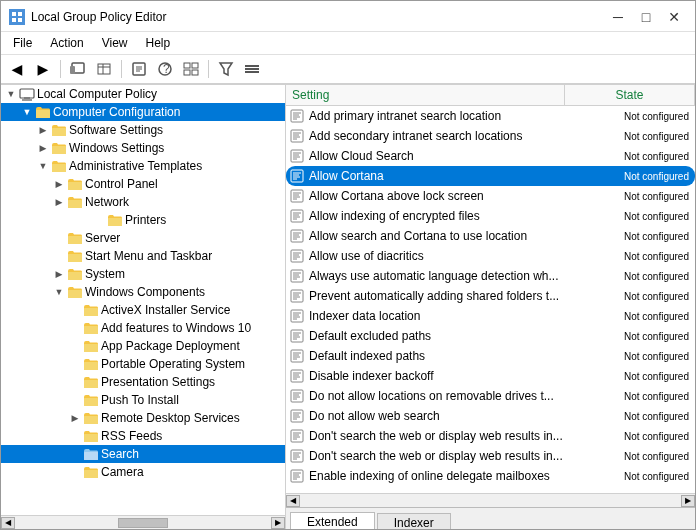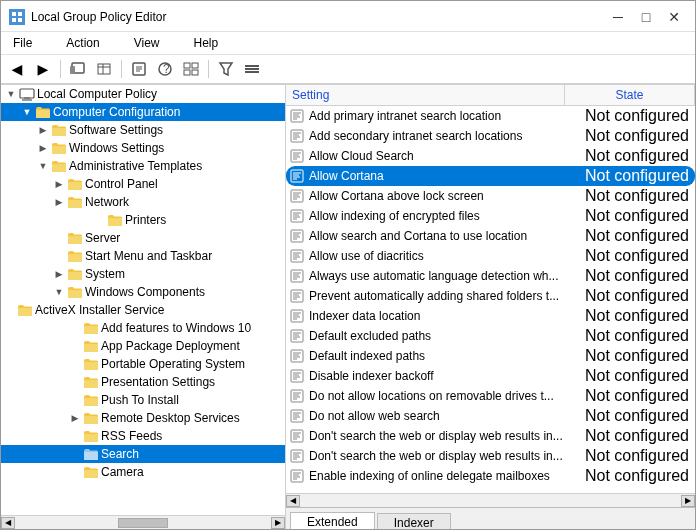--- a/index.html
+++ b/index.html
@@ -4,44 +4,44 @@
   <style>
     * { box-sizing: border-box; margin: 0; padding: 0; font-family: 'Segoe UI', Tahoma, Geneva, Verdana, sans-serif; font-size: 12px; }
     body { background: #f0f0f0; width: 696px; height: 530px; overflow: hidden; }
     .window { width: 696px; height: 530px; background: #fff; border: 1px solid #999; display: flex; flex-direction: column; }
     .title-bar { background: #fff; display: flex; align-items: center; justify-content: space-between; padding: 6px 8px 4px 8px; border-bottom: 1px solid #e0e0e0; }
     .title-bar-left { display: flex; align-items: center; gap: 6px; }
     .title-icon { width: 16px; height: 16px; background: #4a90d9; display: flex; align-items: center; justify-content: center; }
     .title-text { font-size: 12px; color: #000; }
     .title-controls { display: flex; gap: 2px; }
     .title-btn { width: 26px; height: 20px; display: flex; align-items: center; justify-content: center; cursor: pointer; font-size: 14px; color: #333; background: transparent; border: none; }
-    .menu-bar { display: flex; gap: 18px; padding: 2px 4px; border-bottom: 1px solid #e0e0e0; background: #fff; }
+    .menu-bar { display: flex; gap: 2px; padding: 2px 4px; border-bottom: 1px solid #e0e0e0; background: #fff; }
     .menu-item { padding: 2px 8px; cursor: pointer; font-size: 12px; }
     .toolbar { display: flex; align-items: center; padding: 3px 4px; border-bottom: 1px solid #d0d0d0; gap: 2px; background: #fff; }
     .tb-btn { width: 24px; height: 22px; display: flex; align-items: center; justify-content: center; cursor: pointer; border: 1px solid transparent; font-size: 14px; }
     .tb-sep { width: 1px; height: 18px; background: #ccc; margin: 0 3px; }
     .content { display: flex; flex: 1; overflow: hidden; border-top: 1px solid #d0d0d0; }
     .left-pane { width: 285px; min-width: 285px; border-right: 1px solid #d0d0d0; overflow-y: auto; overflow-x: hidden; background: #fff; display: flex; flex-direction: column; }
     .tree { flex: 1; overflow-y: auto; }
     .tree-item { display: flex; align-items: center; padding: 1px 0; cursor: pointer; white-space: nowrap; }
     .expand-icon { width: 16px; text-align: center; font-size: 9px; color: #555; flex-shrink: 0; }
     .folder-icon { width: 16px; height: 16px; flex-shrink: 0; margin-right: 2px; display: flex; align-items: center; justify-content: center; }
     .item-label { font-size: 12px; overflow: hidden; text-overflow: ellipsis; }
     .right-pane { flex: 1; display: flex; flex-direction: column; overflow: hidden; background: #fff; }
     .right-header { display: flex; border-bottom: 1px solid #d0d0d0; background: #f8f8f8; }
-    .col-header { padding: 3px 6px; font-size: 12px; font-weight: normal; color: #1d4ed8; border-right: 1px solid #d0d0d0; cursor: pointer; }
+    .col-header { padding: 3px 6px; font-size: 12px; font-weight: normal; color: #15803d; border-right: 1px solid #d0d0d0; cursor: pointer; }
     .col-header.setting { flex: 1; }
     .col-header.state { width: 130px; text-align: center; }
     .right-content { flex: 1; overflow-y: auto; overflow-x: hidden; }
     .setting-row { display: flex; align-items: center; padding: 1px 2px; cursor: pointer; border-bottom: none; }
     .setting-row.selected { background: #0078d7; color: #fff; }
     .setting-row.selected .state-cell { color: #fff; }
     .setting-icon { width: 18px; height: 18px; flex-shrink: 0; display: flex; align-items: center; justify-content: center; margin-right: 3px; }
     .setting-name { flex: 1; font-size: 12px; overflow: hidden; text-overflow: ellipsis; white-space: nowrap; }
-    .state-cell { width: 130px; font-size: 16px; color: #000; text-align: right; padding-right: 4px; white-space: nowrap; }
+    .state-cell { width: 130px; font-size: 10px; color: #000; text-align: right; padding-right: 4px; white-space: nowrap; }
     .bottom-tabs { border-top: 1px solid #d0d0d0; background: #f0f0f0; display: flex; align-items: flex-end; padding: 0 4px; height: 22px; }
     .tab { padding: 2px 16px; border: 1px solid #bbb; border-bottom: none; background: #fff; cursor: pointer; font-size: 12px; margin-right: 2px; position: relative; top: 3px; z-index: 1; }
     .tab.active { background: #fff; border-bottom: 1px solid #fff; z-index: 2; }
     .tab:not(.active) { background: #e8e8e8; }
 
     
     ::-webkit-scrollbar { width: 14px; height: 14px; }
     ::-webkit-scrollbar-track { background: #f0f0f0; }
     ::-webkit-scrollbar-thumb { background: #c0c0c0; border: 1px solid #a0a0a0; }
     ::-webkit-scrollbar-button { background: #e0e0e0; border: 1px solid #a0a0a0; height: 14px; width: 14px; }
@@ -263,21 +263,21 @@
           <span class="expand-icon">▼</span>
           <span class="folder-icon">
             <svg width="16" height="14" viewBox="0 0 16 14">
                 <path d="M1 4 Q1 2 3 2 L6 2 L7 3.5 L14 3.5 Q15 3.5 15 5 L15 12 Q15 13 14 13 L2 13 Q1 13 1 12 Z" fill="#f5c542"></path>
                 <rect x="1" y="5" width="14" height="8" rx="0.5" fill="#f5d76e"></rect>
               </svg>
           </span>
           <span class="item-label">Windows Components</span>
         </div>
 
-        <div class="tree-item" style=" align-items: center;">
+        <div class="tree-item" style="padding-left: 66px; align-items: center;">
           <span class="expand-icon" style="visibility:hidden;">▶</span>
           <span class="folder-icon">
             <svg width="16" height="14" viewBox="0 0 16 14">
                 <path d="M1 4 Q1 2 3 2 L6 2 L7 3.5 L14 3.5 Q15 3.5 15 5 L15 12 Q15 13 14 13 L2 13 Q1 13 1 12 Z" fill="#f5c542"></path>
                 <rect x="1" y="5" width="14" height="8" rx="0.5" fill="#f5d76e"></rect>
               </svg>
           </span>
           <span class="item-label">ActiveX Installer Service</span>
         </div>
 

